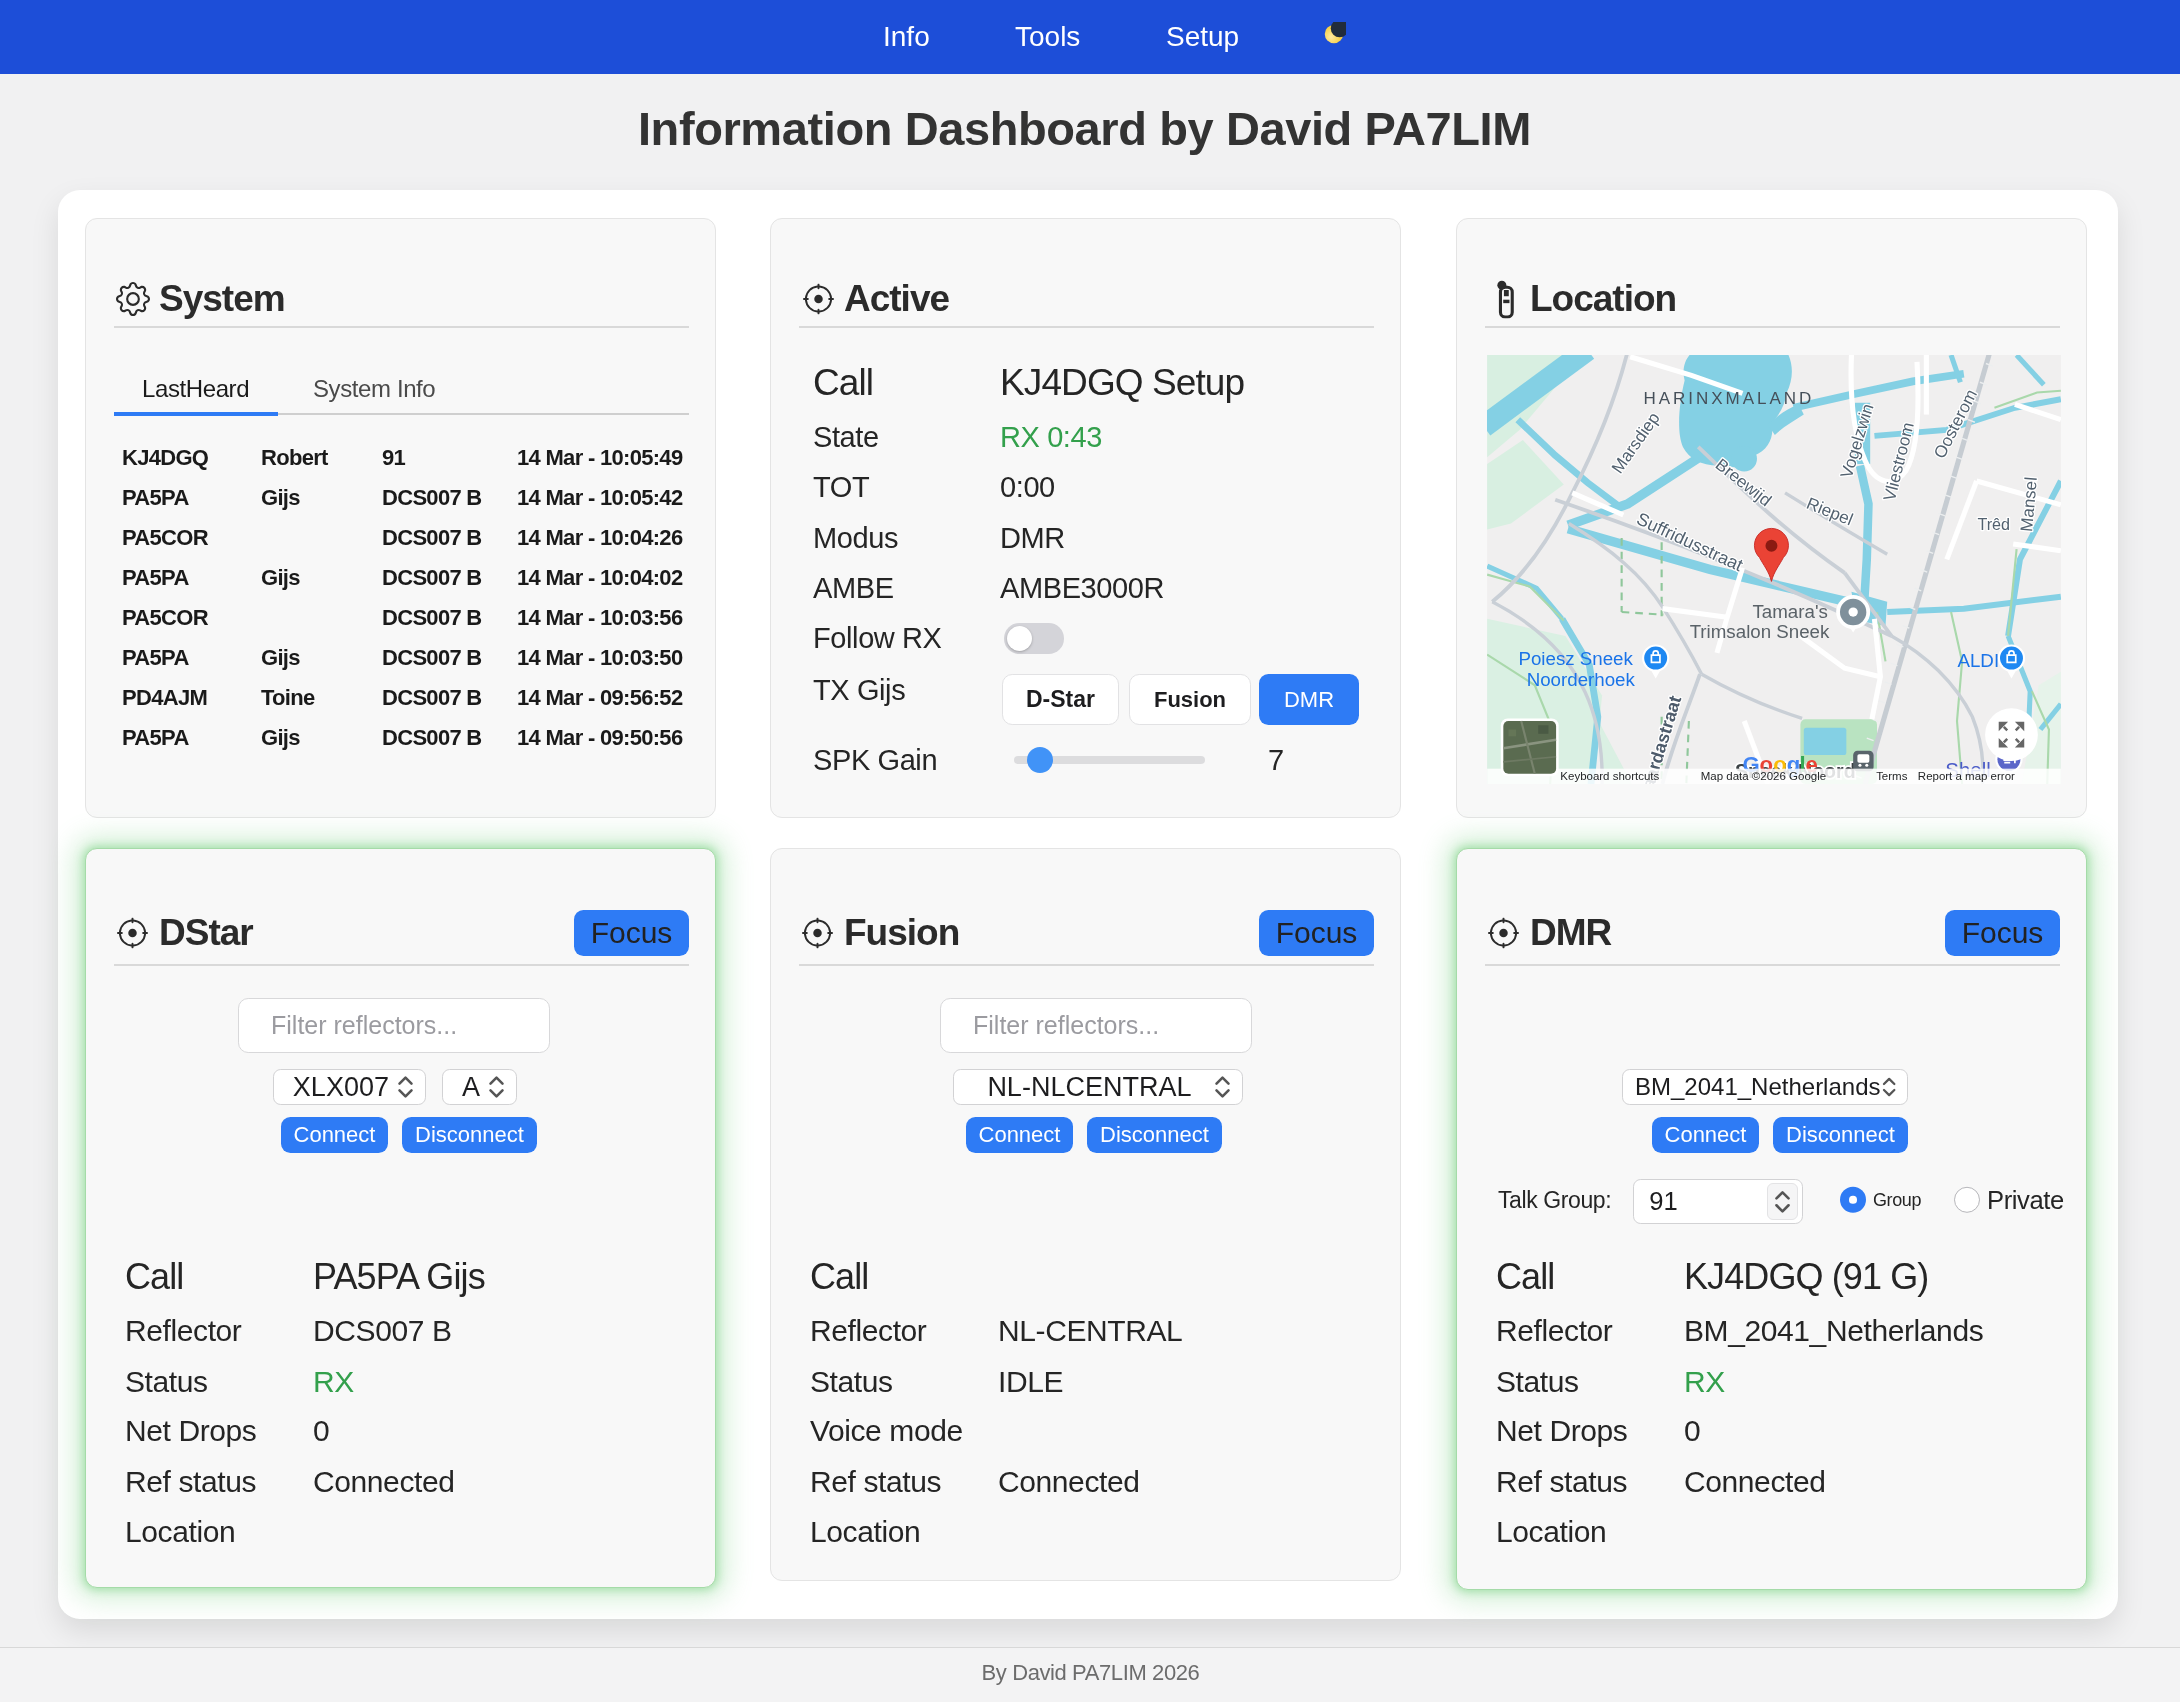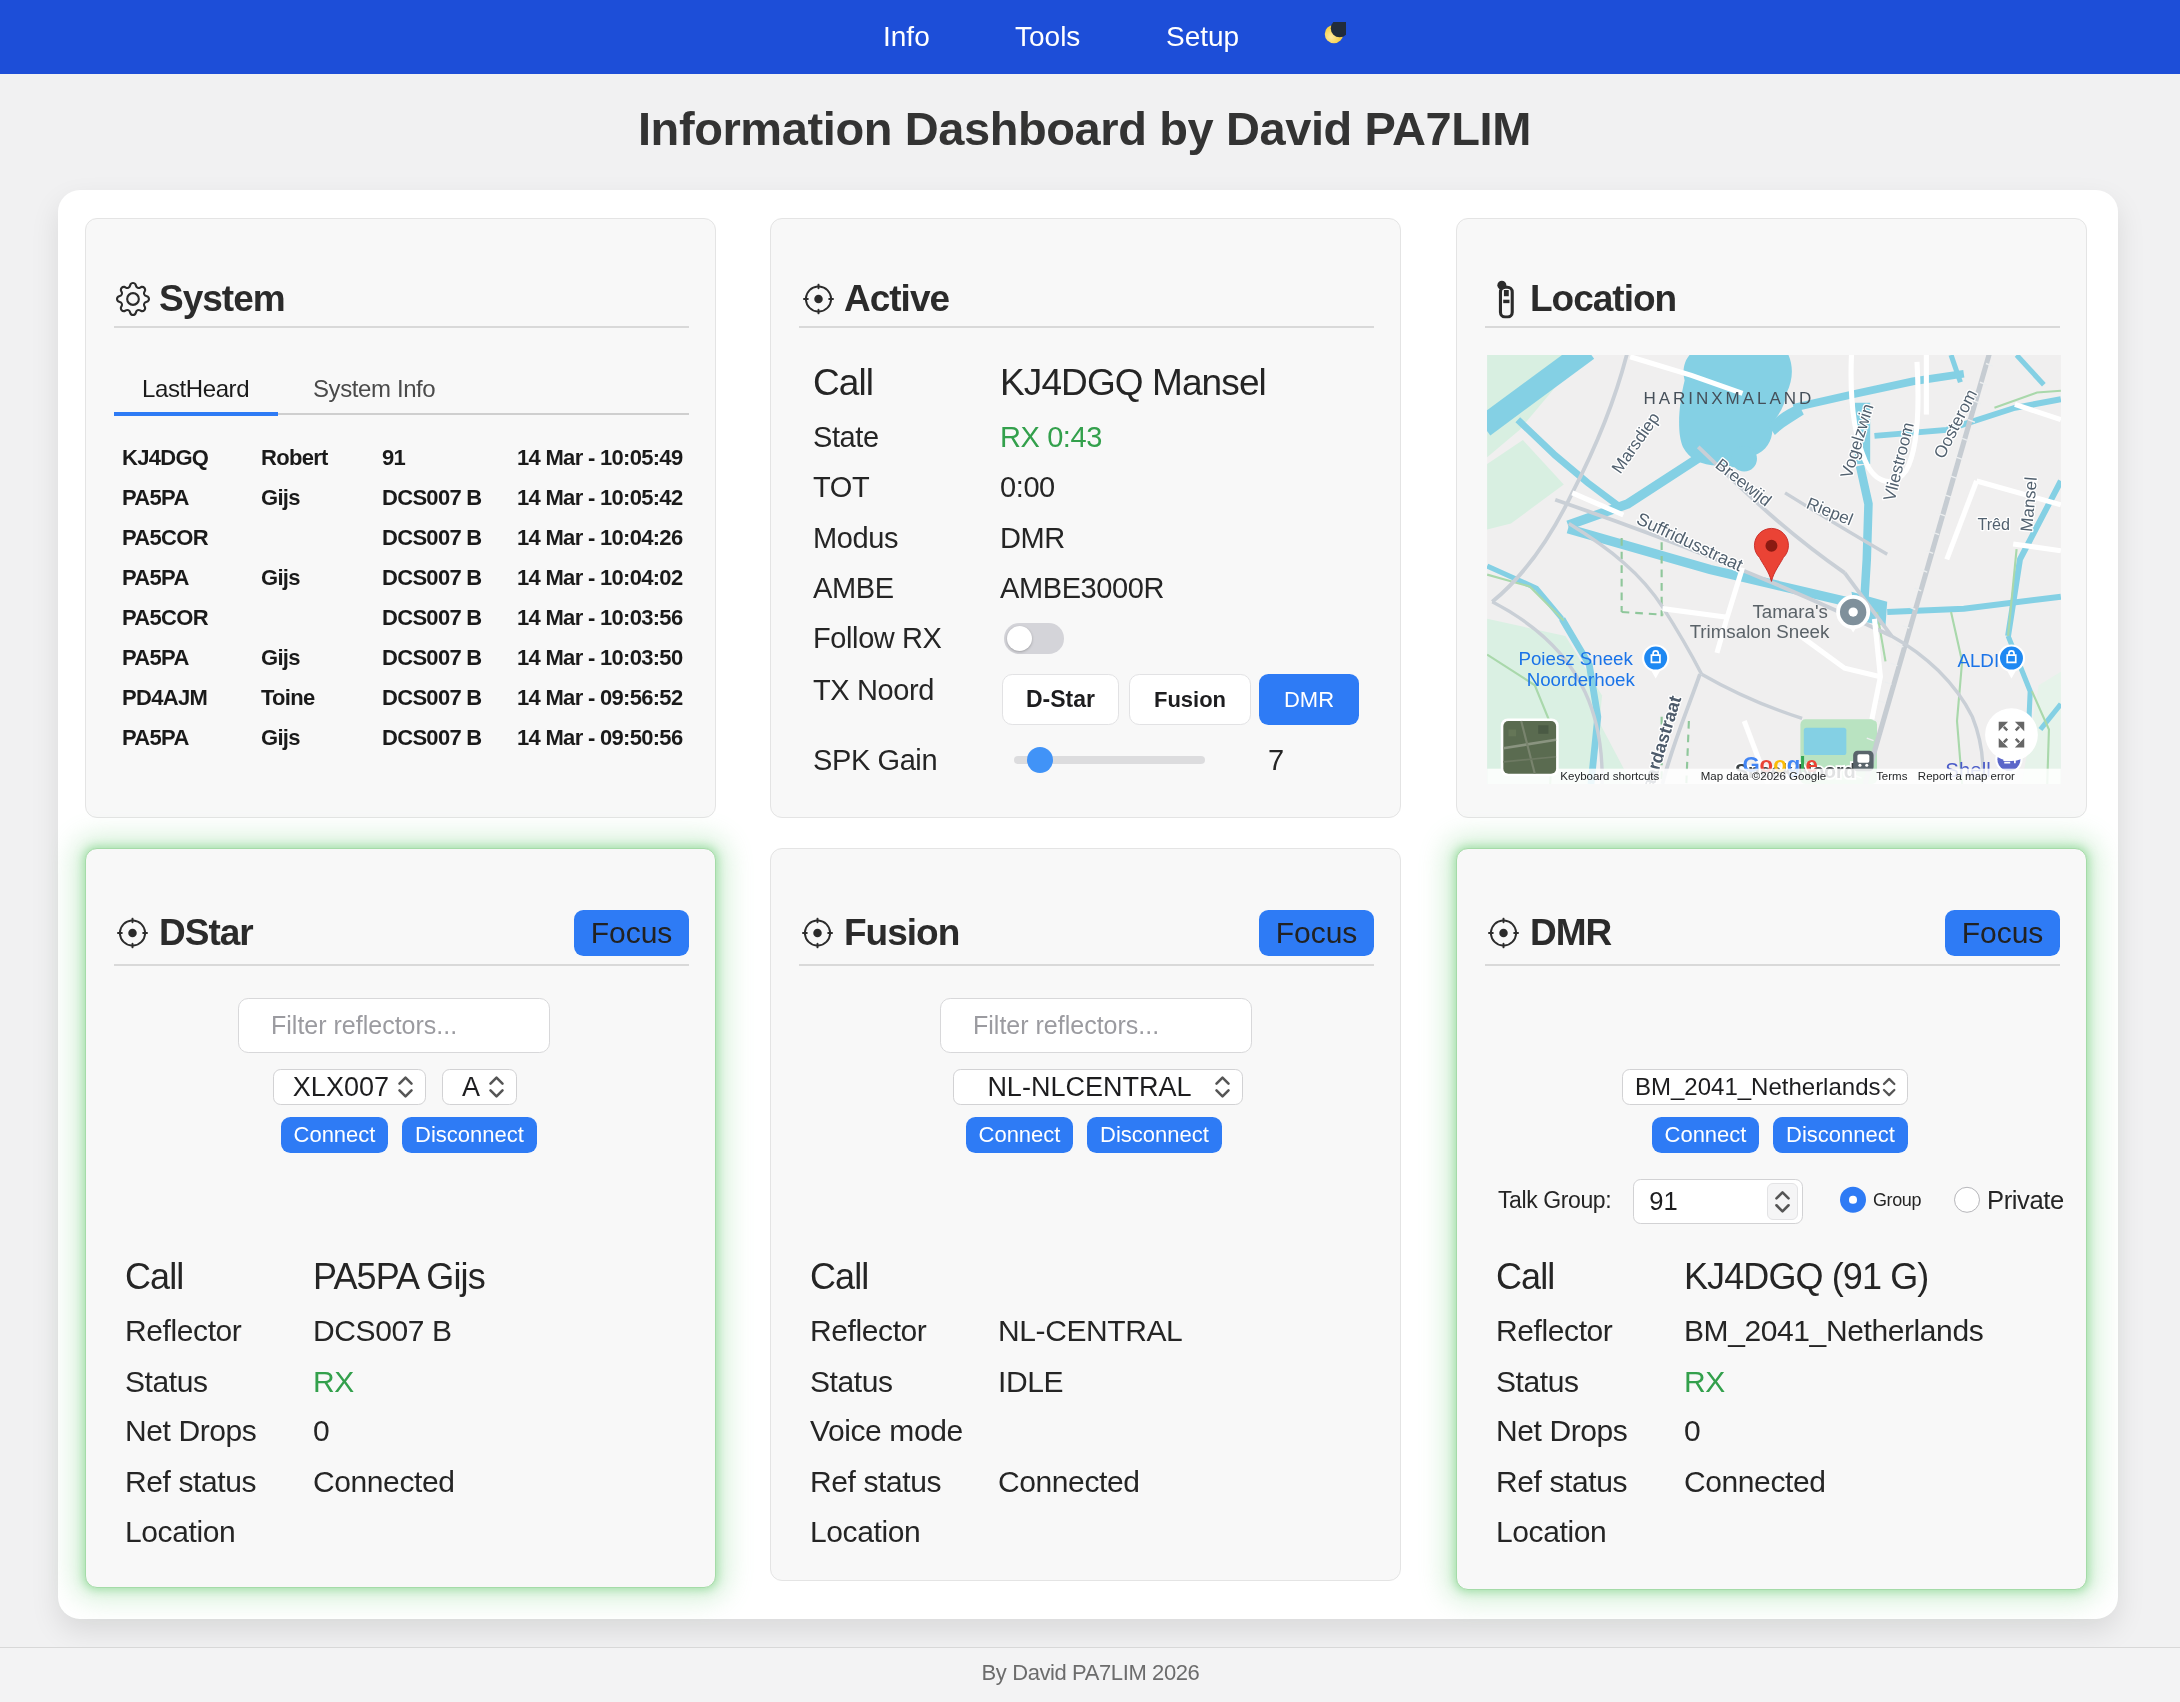--- a/index.html
+++ b/index.html
@@ -110,32 +110,32 @@
     <span class="tc" style="left:431px;top:519px">14 Mar - 09:50:56</span>
   </div>
 <div class="card" style="left:770px;top:218px;width:631px;height:600px">
     <svg class="cicon" style="left:32px;top:80px" width="31" height="31" viewBox="0 0 16 16" fill="#2b2b2b">
       <path d="M8.5.5a.5.5 0 0 0-1 0v.518A7.001 7.001 0 0 0 1.018 7.5H.5a.5.5 0 0 0 0 1h.518A7.001 7.001 0 0 0 7.5 14.982v.518a.5.5 0 0 0 1 0v-.518A7.001 7.001 0 0 0 14.982 8.5h.518a.5.5 0 0 0 0-1h-.518A7.001 7.001 0 0 0 8.5 1.018V.5zm-6.48 7A6.001 6.001 0 0 1 7.5 2.02v.48a.5.5 0 0 0 1 0v-.48a6.001 6.001 0 0 1 5.48 5.48h-.48a.5.5 0 0 0 0 1h.48a6.002 6.002 0 0 1-5.48 5.48v-.48a.5.5 0 0 0-1 0v.48A6.001 6.001 0 0 1 2.02 8.5h.48a.5.5 0 0 0 0-1h-.48z"></path>
       <circle cx="8" cy="8" r="2.2"></circle>
     </svg>
     <div class="chead" style="top:80px">Active</div>
     <div class="cdiv" style="top:107px;width:575px"></div>
     <span class="lbl big" style="left:42px;top:164px">Call</span>
-    <span class="val big" style="left:229px;top:164px">KJ4DGQ Mansel</span>
+    <span class="val big" style="left:229px;top:164px">KJ4DGQ Setup</span>
     <span class="lbl" style="left:42px;top:218px">State</span>
     <span class="val green" style="left:229px;top:218px">RX 0:43</span>
     <span class="lbl" style="left:42px;top:268px">TOT</span>
     <span class="val" style="left:229px;top:268px">0:00</span>
     <span class="lbl" style="left:42px;top:319px">Modus</span>
     <span class="val" style="left:229px;top:319px">DMR</span>
     <span class="lbl" style="left:42px;top:369px">AMBE</span>
     <span class="val" style="left:229px;top:369px">AMBE3000R</span>
     <span class="lbl" style="left:42px;top:419px">Follow RX</span>
     <div class="tog" style="left:233px;top:404px"></div>
-    <span class="lbl" style="left:42px;top:471px">TX Noord</span>
+    <span class="lbl" style="left:42px;top:471px">TX Gijs</span>
     <div class="wbtn" style="left:231px;top:455px;width:117px;height:51px;font-size:23px">D-Star</div>
     <div class="wbtn" style="left:358px;top:455px;width:122px;height:51px;font-size:22px">Fusion</div>
     <div class="btn" style="left:488px;top:455px;width:100px;height:51px;font-size:22px;font-weight:500">DMR</div>
     <span class="lbl" style="left:42px;top:541px">SPK Gain</span>
     <div class="track" style="left:243px;top:537px;width:191px"></div>
     <div class="thumb" style="left:256px;top:528px"></div>
     <span class="val" style="left:497px;top:541px">7</span>
   </div>
 <div class="card" style="left:1456px;top:218px;width:631px;height:600px">
     <svg class="cicon" style="left:40px;top:80px" width="18" height="39" viewBox="0 0 26 56">

